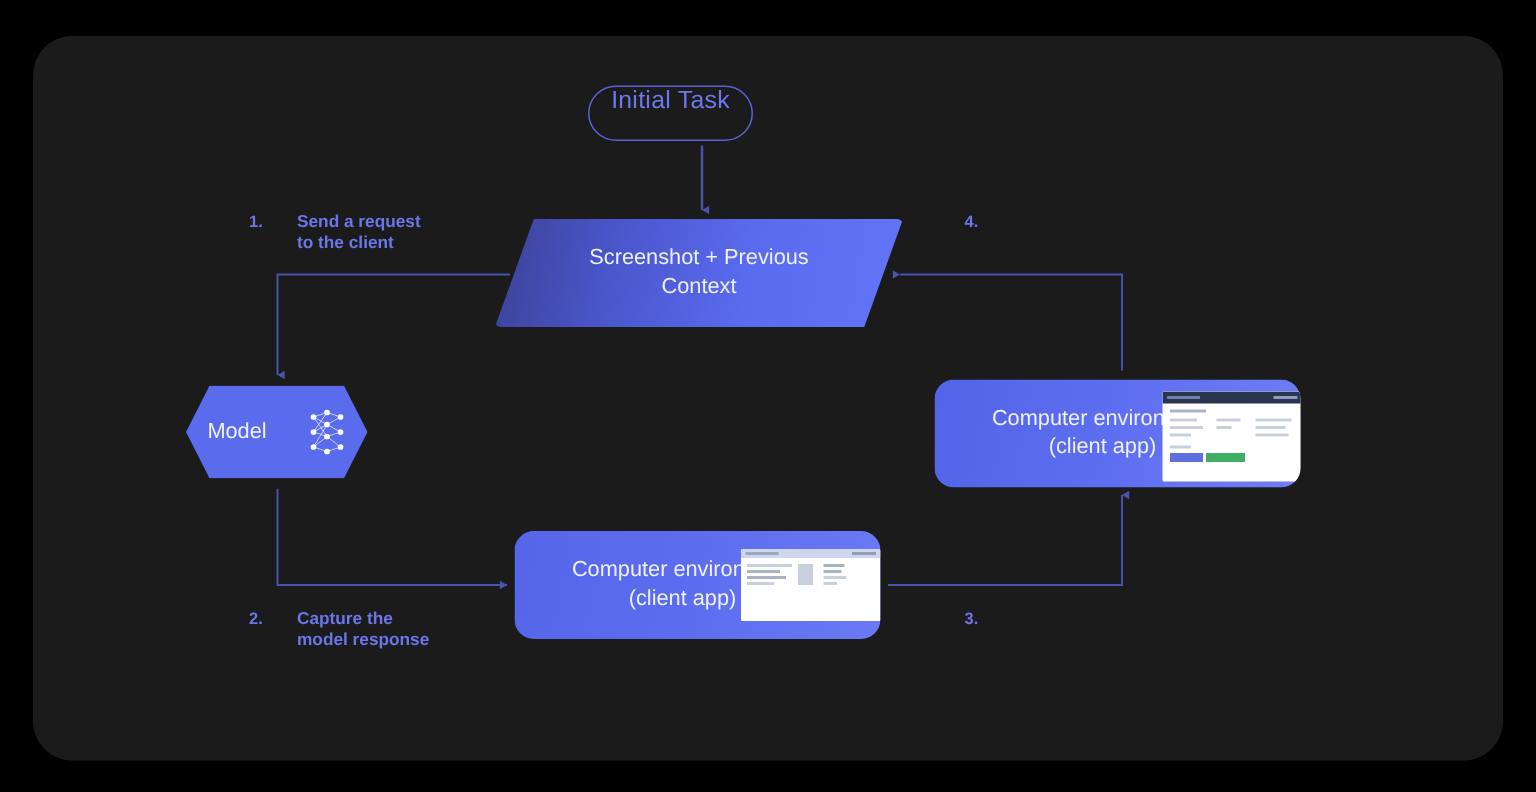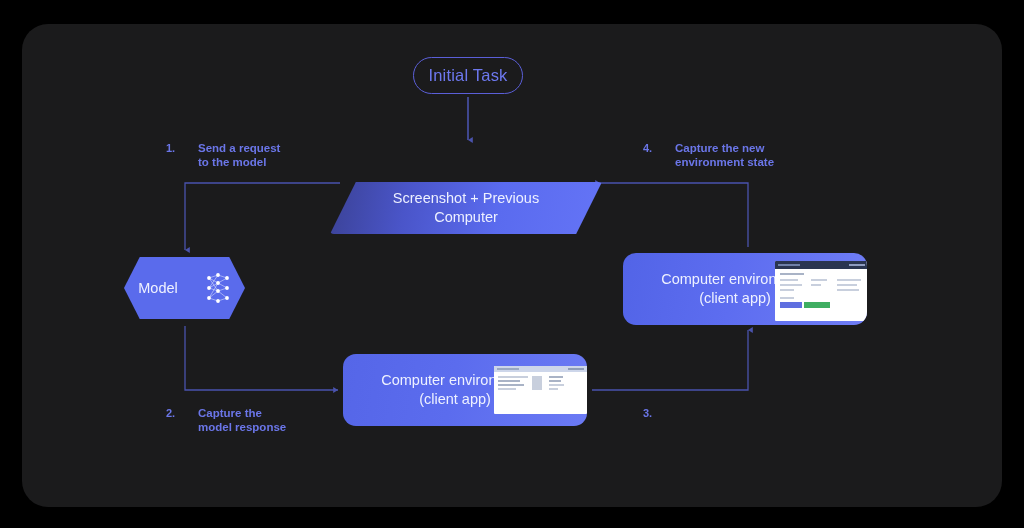--- a/index.html
+++ b/index.html
@@ -33,46 +33,44 @@
   #wires {
     position: absolute;
     left: 0; top: 0;
     width: 1024px; height: 528px;
     pointer-events: none;
   }
 
   
   #initial-task {
     position: absolute;
-    left: 413px;
+    left: 392px;
     top: 57px;
     width: 110px;
     height: 37px;
     border: 1.4px solid #5b5fd8;
     border-radius: 19px;
     display: flex;
-    align-items: center;
     justify-content: center;
     box-sizing: border-box;
   }
   #initial-task .label {
     color: #6d78ee;
     font-size: 16.5px;
     letter-spacing: 0.2px;
     white-space: nowrap;
   }
 
   
   #context-shape {
     position: absolute;
     left: 330px;
     top: 146px;
     width: 272px;
-    height: 52px;
-    margin-top: 36px;
+    height: 72px;
   }
   #context-shape .body {
     position: absolute;
     inset: 0;
     background: linear-gradient(100deg, #3b4296 0%, #4a55c9 28%, #5a6bef 62%, #6474f6 100%);
     clip-path: polygon(9.5% 0%, 100% 0%, 90.5% 100%, 0% 100%);
     border-radius: 4px;
   }
   #context-shape .text {
     position: absolute;
@@ -269,21 +267,21 @@
   </svg>
 
   <div id="initial-task">
     <span class="label">Initial Task</span>
   </div>
 
   <div id="context-shape">
     <div class="body"></div>
     <div class="text">
       <span>Screenshot + Previous</span>
-      <span>Computer</span>
+      <span>Context</span>
     </div>
   </div>
 
   <div id="model-node">
     <div class="body"></div>
     <div class="inner">
       <span class="label">Model</span>
       <svg class="nn-icon" viewBox="0 0 26 32" xmlns="http://www.w3.org/2000/svg">
         <g stroke="#e8ecff" stroke-width="0.55" opacity="0.92">
           <line x1="4" y1="6" x2="13" y2="3"></line>
@@ -363,28 +361,26 @@
       <div class="row" style="left:62px; top:28px; width:22px; height:2px;"></div>
       <div class="row" style="left:5px; top:36px; width:14px; height:2px;"></div>
       <div class="btn-blue" style="left:5px; top:41px; width:22px; height:6px;"></div>
       <div class="btn-green" style="left:29px; top:41px; width:26px; height:6px;"></div>
     </div>
   </div>
 
   <div class="step" id="step-1">
     <span class="num">1.</span>
     <span class="txt">Send a request
-to the model</span>
+to the client</span>
   </div>
   <div class="step" id="step-2">
     <span class="num">2.</span>
     <span class="txt">Capture the
 model response</span>
   </div>
   <div class="step" id="step-3">
     <span class="num">3.</span>
   </div>
   <div class="step" id="step-4">
     <span class="num">4.</span>
-    <span class="txt">Capture the new
-environment state</span>
   </div>
 </div>
 
 </body></html>

